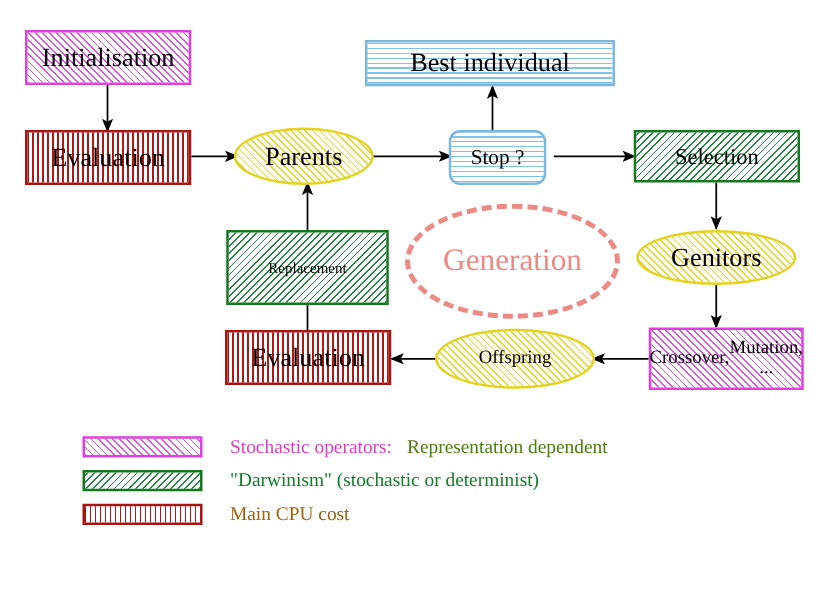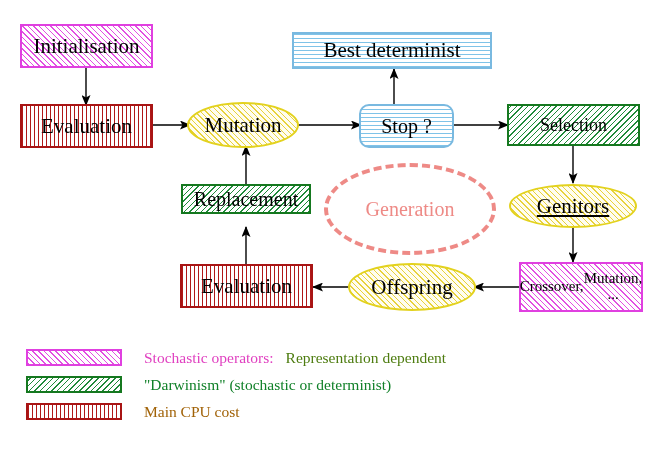--- a/index.html
+++ b/index.html
@@ -97,20 +97,21 @@
     left: 26px;
     top: 345px;
     width: 620px;
     z-index: 3;
   }
   .legend-row {
     display: flex;
     align-items: center;
     height: 25px;
     margin-bottom: 2px;
+    margin-left: 40px;
   }
   .swatch {
     box-sizing: border-box;
     width: 96px;
     height: 17px;
     flex: 0 0 96px;
   }
   .legend-text {
     margin-left: 22px;
     font-size: 15.5px;
@@ -155,57 +156,57 @@
 
   <div class="node hatch-magenta" style="left:20px; top:24px; width:133px; height:44px; font-size:21px;">
     <span class="lbl">Initialisation</span>
   </div>
 
   <div class="node hatch-red" style="left:20px; top:104px; width:133px; height:44px; font-size:21px;">
     <span class="lbl">Evaluation</span>
   </div>
 
   <div class="node hatch-yellow ellipse" style="left:187px; top:102px; width:112px; height:46px; font-size:21px;">
-    <span class="lbl">Mutation</span>
+    <span class="lbl">Parents</span>
   </div>
 
   <div class="node hatch-blue" style="left:292px; top:32px; width:200px; height:37px; font-size:21px;">
-    <span class="lbl">Best determinist</span>
-  </div>
-
-  <div class="node hatch-blue rounded" style="left:359px; top:104px; width:95px; height:44px; font-size:20px;border-radius:10px;">
+    <span class="lbl">Best individual</span>
+  </div>
+
+  <div class="node hatch-blue rounded" style="left:359px; top:104px; width:78px; height:44px; font-size:17px;">
     <span class="lbl">Stop ?</span>
   </div>
 
   <div class="node hatch-green" style="left:507px; top:104px; width:133px; height:42px; font-size:18px;">
     <span class="lbl">Selection</span>
   </div>
 
-  <div class="node hatch-yellow ellipse" style="left:509px; top:184px; width:128px; height:44px; font-size:21px;text-decoration:underline;">
+  <div class="node hatch-yellow ellipse" style="left:509px; top:184px; width:128px; height:44px; font-size:21px;">
     <span class="lbl">Genitors</span>
   </div>
 
   <div class="node hatch-magenta" style="left:519px; top:262px; width:124px; height:50px; font-size:15px; flex-direction:row;">
     <span class="lbl">Crossover,</span>
     <span class="lbl">Mutation, ...</span>
   </div>
 
-  <div class="node hatch-yellow ellipse" style="left:348px; top:263px; width:128px; height:48px; font-size:21px;">
+  <div class="node hatch-yellow ellipse" style="left:348px; top:263px; width:128px; height:48px; font-size:15px;">
     <span class="lbl">Offspring</span>
   </div>
 
   <div class="node hatch-red" style="left:180px; top:264px; width:133px; height:44px; font-size:21px;">
     <span class="lbl">Evaluation</span>
   </div>
 
-  <div class="node hatch-green" style="left:181px; top:184px; width:130px; height:30px; font-size:20px;">
+  <div class="node hatch-green" style="left:181px; top:184px; width:130px; height:60px; font-size:12px;">
     <span class="lbl">Replacement</span>
   </div>
 
-  <div class="gen-ellipse" style="left:324px; top:163px; width:172px; height:92px; font-size:20px;">
+  <div class="gen-ellipse" style="left:324px; top:163px; width:172px; height:92px; font-size:25px;">
     <span class="lbl">Generation</span>
   </div>
 
   <div id="legend">
 
     <div class="legend-row">
       <span class="swatch hatch-magenta"></span>
       <span class="legend-text" style="color:#e040c0;">Stochastic operators:</span>
       <span class="legend-text lt-part2" style="color:#4d7c0f;">Representation dependent</span>
     </div>

